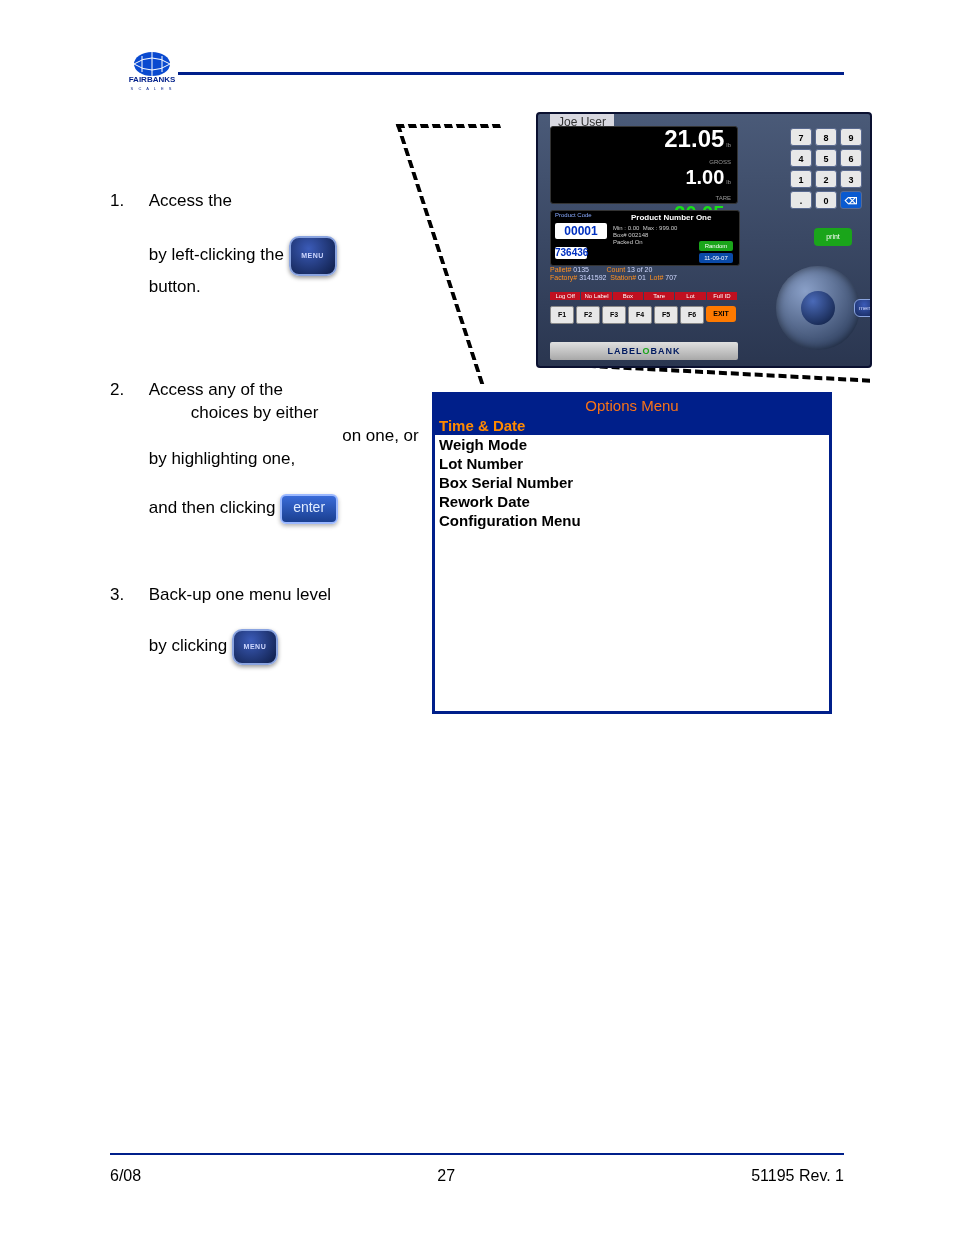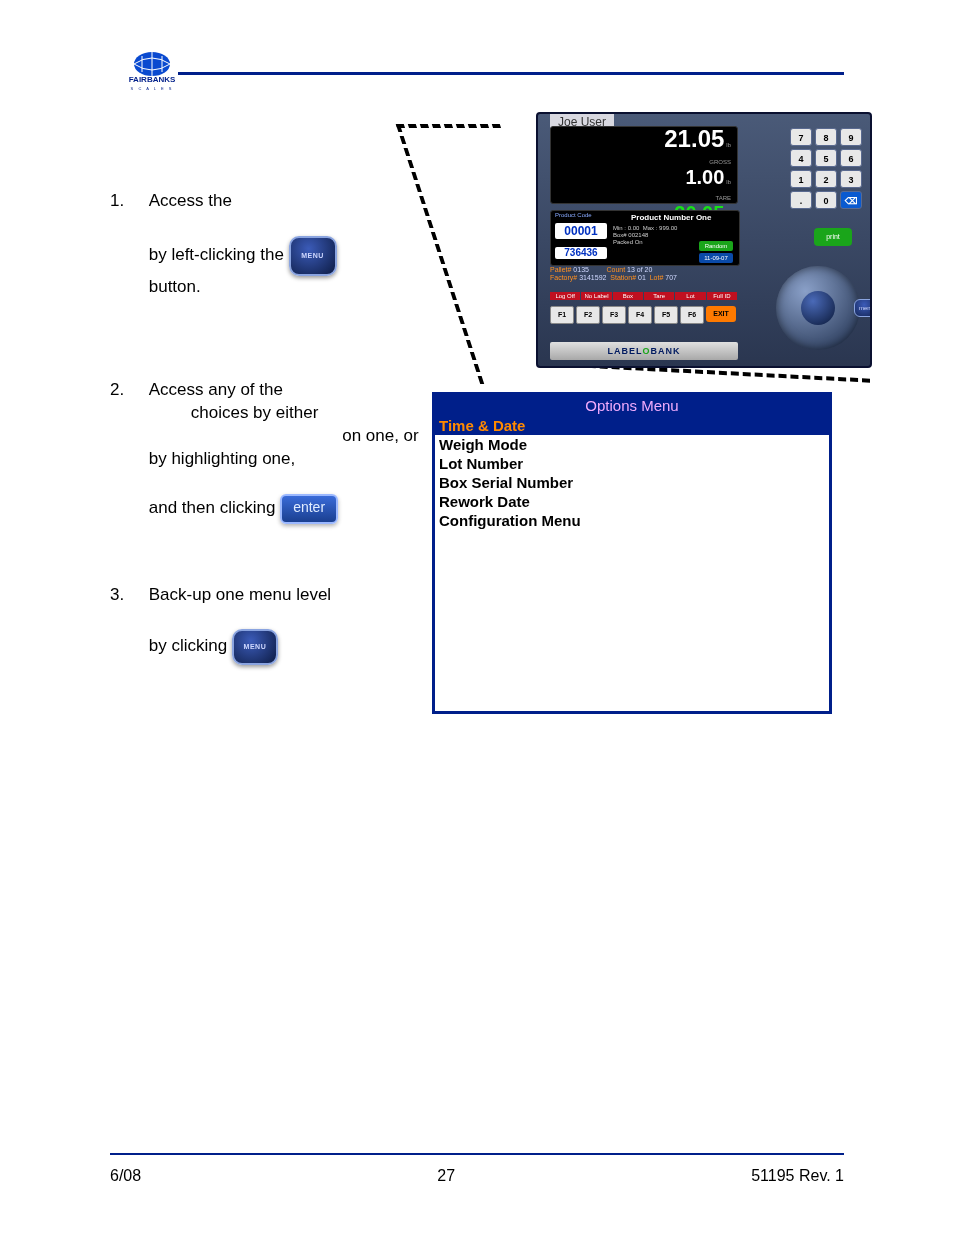--- a/index.html
+++ b/index.html
@@ -142,21 +142,21 @@
     color: #0030c0;
     font-weight: bold;
     font-size: 12px;
     text-align: center;
     line-height: 16px;
     border-radius: 2px;
   }
   .mfr {
     position: absolute;
     top: 36px; left: 4px;
-    width: 52px; height: 12px;
+    width: 32px; height: 12px;
     background: #fff; color: #0030c0;
     font-weight: bold; font-size: 10px;
     text-align: center; line-height: 12px;
     border-radius: 2px;
   }
   .prodinfo {
     position: absolute;
     top: 14px; left: 62px;
     font-size: 6px; line-height: 1.2;
     color: #ccc;
@@ -296,21 +296,21 @@
   .options-panel {
     position: absolute;
     top: 392px; left: 432px;
     width: 400px; height: 322px;
     border: 3px solid #001f8a;
     background: #fff;
     box-sizing: border-box;
   }
   .options-header {
     background: #001f8a;
-    color: #f0abfc;
+    color: #f97316;
     font-size: 15px;
     text-align: center;
     padding: 2px 0;
   }
   .opt-item {
     font-weight: bold;
     font-size: 15px;
     padding: 1px 4px;
   }
   .opt-item.sel {

